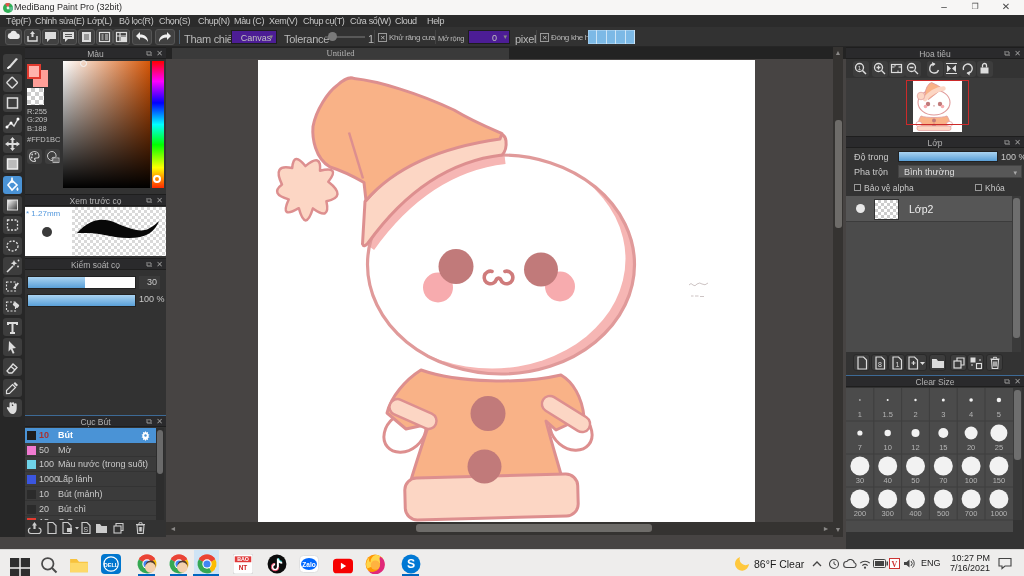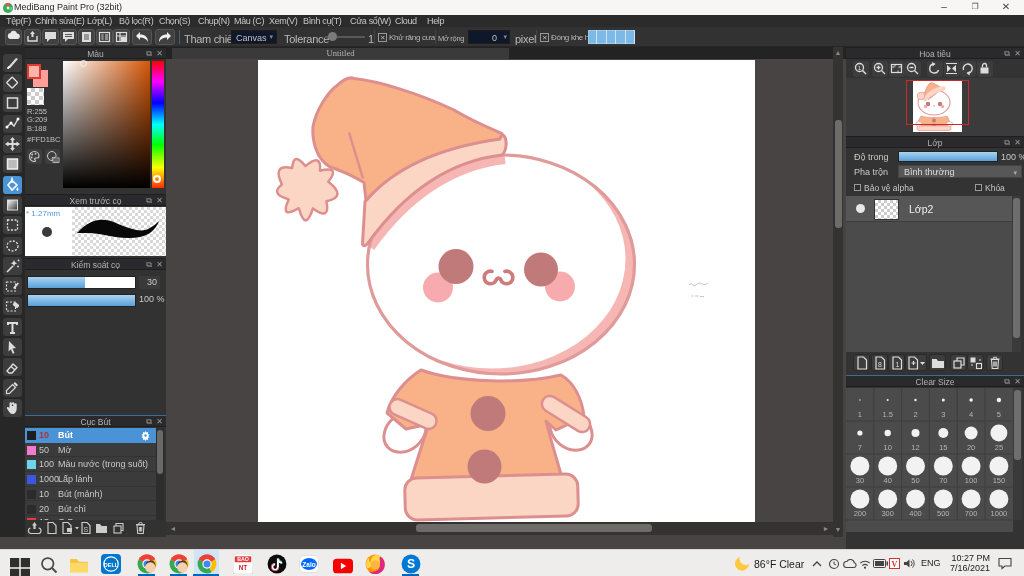--- a/index.html
+++ b/index.html
@@ -14,21 +14,21 @@
 
 
 #menubar { left:0; top:15px; width:1024px; height:12px; background:#2b2b2b; }
 .mitem { position:absolute; top:1px; font-size:9px; letter-spacing:-0.35px; color:#c7c7c7; white-space:nowrap; }
 
 
 #toolbar { left:0; top:27px; width:1024px; height:20px; background:#323232; border-bottom:1px solid #262626; }
 .tbtn { position:absolute; top:2px; width:17px; height:16px; background:#414141; border:1px solid #555; border-radius:3px; }
 .tsep { position:absolute; top:3px; width:1px; height:14px; background:#4c5e6e; }
 .tlabel { position:absolute; font-size:11px; letter-spacing:-0.3px; color:#b9b9b9; white-space:nowrap; }
-.tbox { position:absolute; background:#0f172a; border:1px solid #1d1d1d; color:#c0c0c0; font-size:9px; }
+.tbox { position:absolute; background:#4c1d95; border:1px solid #1d1d1d; color:#c0c0c0; font-size:9px;text-align:center; }
 
 
 #lefttools { left:0; top:47px; width:25px; height:490px; background:#272727; }
 .ltool { position:absolute; left:3px; width:19px; height:18px; background:#3d3d3d; border-radius:3px; }
 .ltool.sel { background:#4a93d6; }
 
 
 .phead { position:absolute; height:12px; background:#2a2a2c; border-top:1px solid #1e1e1e; border-bottom:1px solid #1e1e1e; }
 .phead .pt { position:absolute; width:100%; text-align:center; top:1px; font-size:8.5px; color:#b2b2b2; }
 .phead .px1 { position:absolute; right:14px; top:1px; font-size:8px; color:#9a9a9a; }
@@ -78,21 +78,21 @@
 
 <div id="menubar" class="abs">
   <span class="mitem" style="left:6px">Tệp(F)</span>
   <span class="mitem" style="left:35px">Chỉnh sửa(E)</span>
   <span class="mitem" style="left:87px">Lớp(L)</span>
   <span class="mitem" style="left:119px">Bộ lọc(R)</span>
   <span class="mitem" style="left:159px">Chọn(S)</span>
   <span class="mitem" style="left:198px">Chụp(N)</span>
   <span class="mitem" style="left:234px">Màu (C)</span>
   <span class="mitem" style="left:269px">Xem(V)</span>
-  <span class="mitem" style="left:303px">Bình cụ(T)</span>
+  <span class="mitem" style="left:303px">Chụp cụ(T)</span>
   <span class="mitem" style="left:350px">Cửa sổ(W)</span>
   <span class="mitem" style="left:395px">Cloud</span>
   <span class="mitem" style="left:427px">Help</span>
 </div>
 
 <div id="toolbar" class="abs">
 
   <div class="tbtn" style="left:5px"><svg width="15" height="14" viewBox="0 0 15 14">
           <path d="M4 9 a3 3 0 0 1 .4-5.9 A3.4 3.4 0 0 1 11 3.6 A2.6 2.6 0 0 1 11.2 9 Z" fill="#e8e8e8"></path>
         </svg></div>

